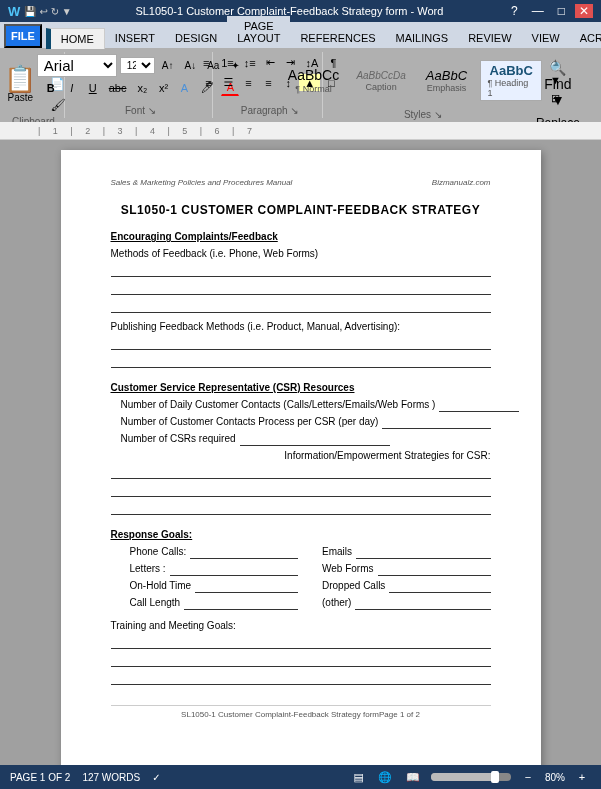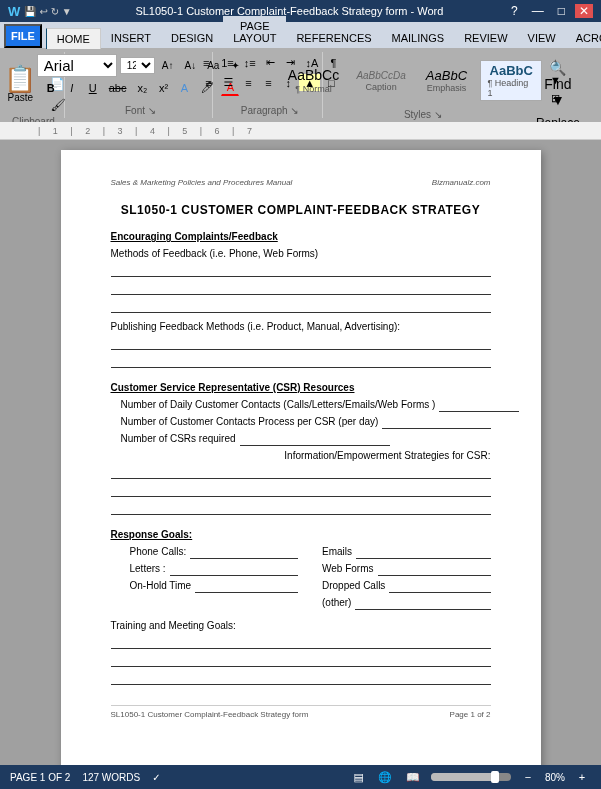--- a/index.html
+++ b/index.html
@@ -15,21 +15,21 @@
       justify-content: space-between;
       padding: 0 8px;
       font-size: 11px;
     }
     .title-bar-left { display: flex; align-items: center; gap: 4px; }
     .title-bar-center { flex: 1; text-align: center; }
     .title-bar-right { display: flex; gap: 6px; font-size: 10px; }
     .win-btn { background: none; border: none; color: white; cursor: pointer; padding: 0 4px; font-size: 12px; }
     .ribbon-tabs { background: #d0d8e4; display: flex; height: 26px; align-items: flex-end; padding-left: 4px; }
     .ribbon-tab { padding: 4px 10px; font-size: 11px; cursor: pointer; background: #d0d8e4; border: none; }
-    .ribbon-tab.active { background: #f0f0f0; border-top: 1px solid #ccc; border-left: 1px solid #0c4a6e; border-right: 1px solid #ccc; border-bottom: none; margin-bottom: -1px; }
+    .ribbon-tab.active { background: #f0f0f0; border-top: 1px solid #ccc; border-left: 5px solid #0c4a6e; border-right: 1px solid #ccc; border-bottom: none; margin-bottom: -1px; }
     .ribbon-file { background: #1a73e8; color: white; padding: 4px 5px; font-size: 11px; font-weight: bold; cursor: pointer; margin-right: 4px; }
 
     .ribbon-content { display: flex; padding: 4px 8px; gap: 8px; align-items: stretch; height: 74px; }
     .ribbon-group { border-right: 1px solid #ccc; padding: 2px 8px 2px 4px; display: flex; flex-direction: column; align-items: center; justify-content: space-between; min-width: 50px; }
     .ribbon-group-label { font-size: 10px; color: #555; margin-top: 2px; }
     .ribbon-group-content { display: flex; align-items: center; gap: 4px; flex: 1; }
 
     .paste-btn { display: flex; flex-direction: column; align-items: center; padding: 2px 6px; cursor: pointer; }
 
     .font-group { display: flex; flex-direction: column; gap: 2px; }
@@ -281,20 +281,24 @@
               <span class="form-field">&nbsp;</span>
             </div>
             <div class="form-line">
               <span class="form-label">Letters :</span>
               <span class="form-field">&nbsp;</span>
             </div>
             <div class="form-line">
               <span class="form-label">On-Hold Time</span>
               <span class="form-field">&nbsp;</span>
             </div>
+            <div class="form-line">
+              <span class="form-label">Call Length</span>
+              <span class="form-field">&nbsp;</span>
+            </div>
           </div>
           <div class="col">
             <div class="form-line">
               <span class="form-label">Emails</span>
               <span class="form-field-long">&nbsp;</span>
             </div>
             <div class="form-line">
               <span class="form-label">Web Forms</span>
               <span class="form-field-long">&nbsp;</span>
             </div>
@@ -307,21 +311,21 @@
               <span class="form-field-long">&nbsp;</span>
             </div>
           </div>
         </div>
         <div class="para" style="margin-top:6px;">Training and Meeting Goals:</div>
         <div class="field-line"></div>
         <div class="field-line"></div>
         <div class="field-line"></div>
       </div>
 
-      <div style="margin-top:20px; display:flex; justify-content:space-between; font-size:8px; color:#555; border-top:1px solid #ccc; padding-top:4px;">
+      <div style="margin-top:20px; display:flex; justify-content:center; font-size:8px; color:#555; border-top:1px solid #ccc; padding-top:4px;">
         <span>SL1050-1 Customer Complaint-Feedback Strategy form</span>
         <span>Page 1 of 2</span>
       </div>
     </div>
   </div>
 </div>
 
 <div class="status-bar">
   <div class="status-left">
     <span>PAGE 1 OF 2</span>

